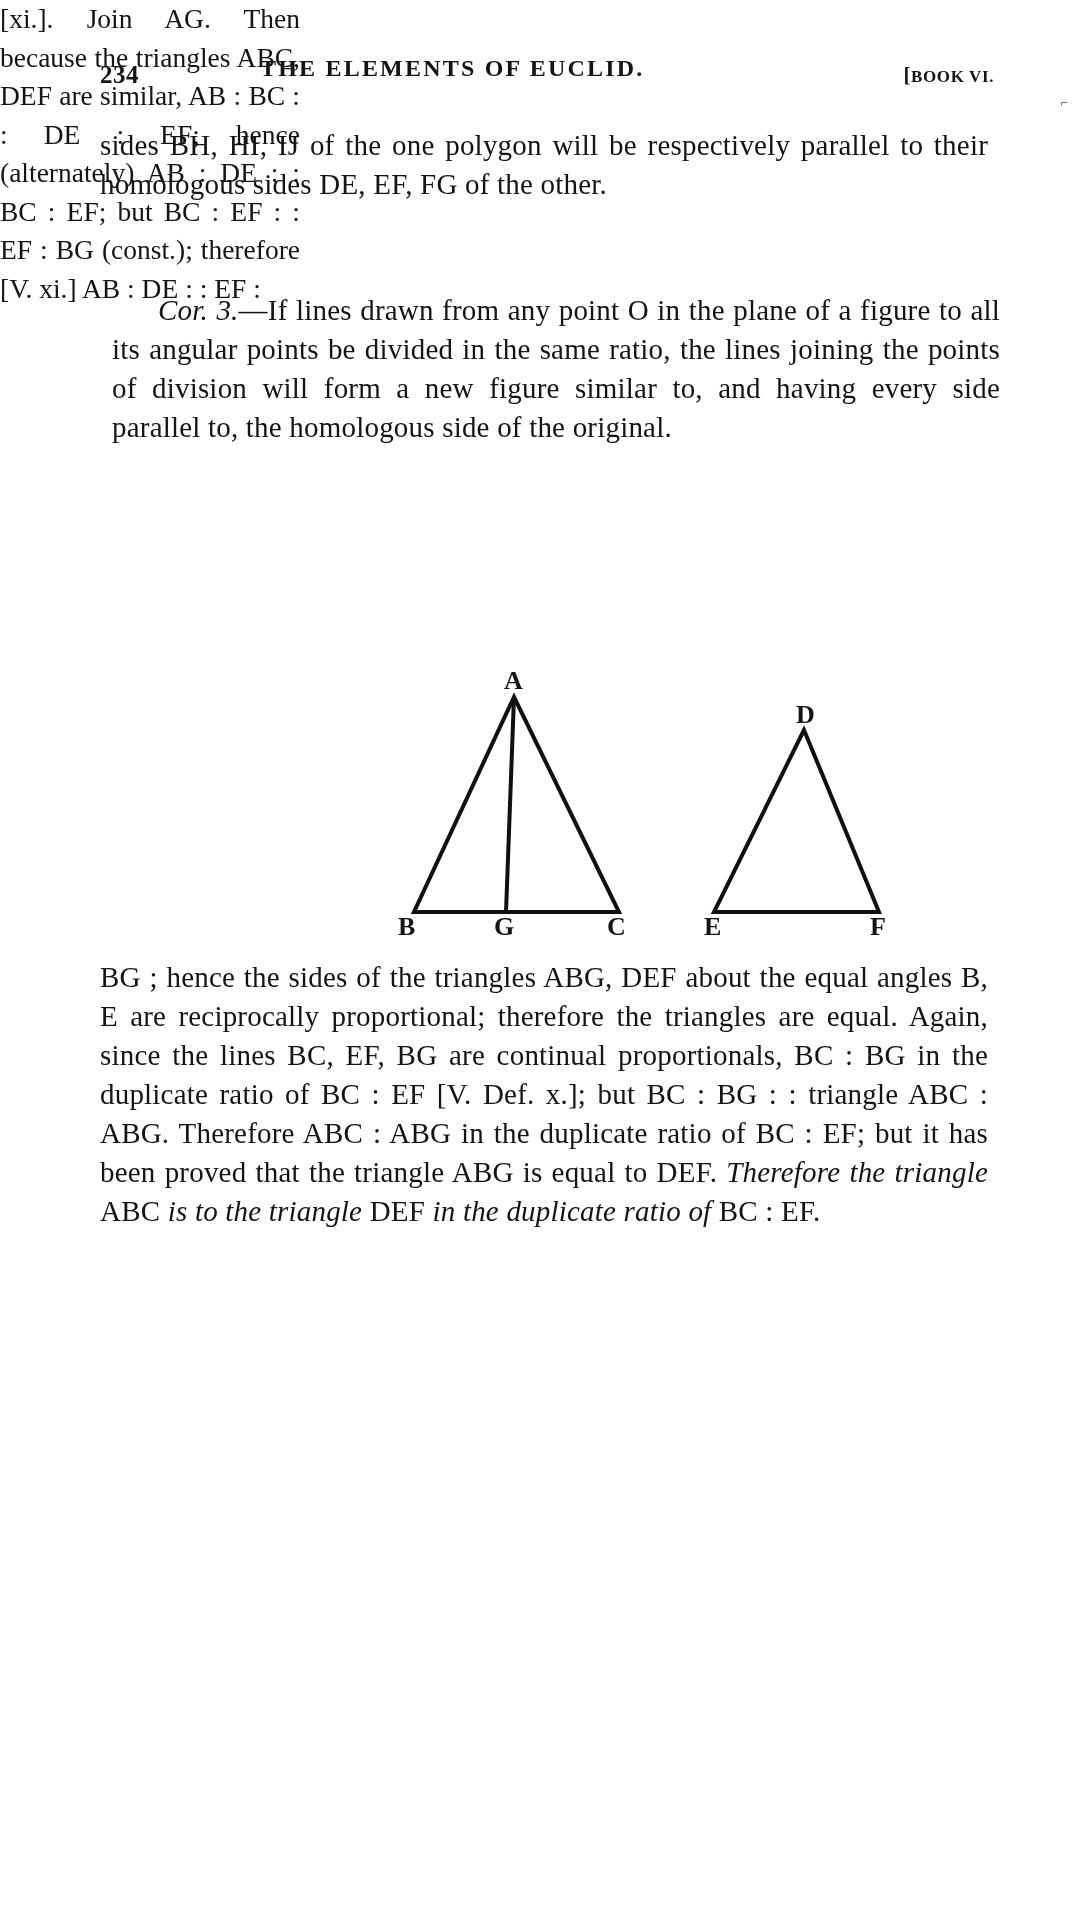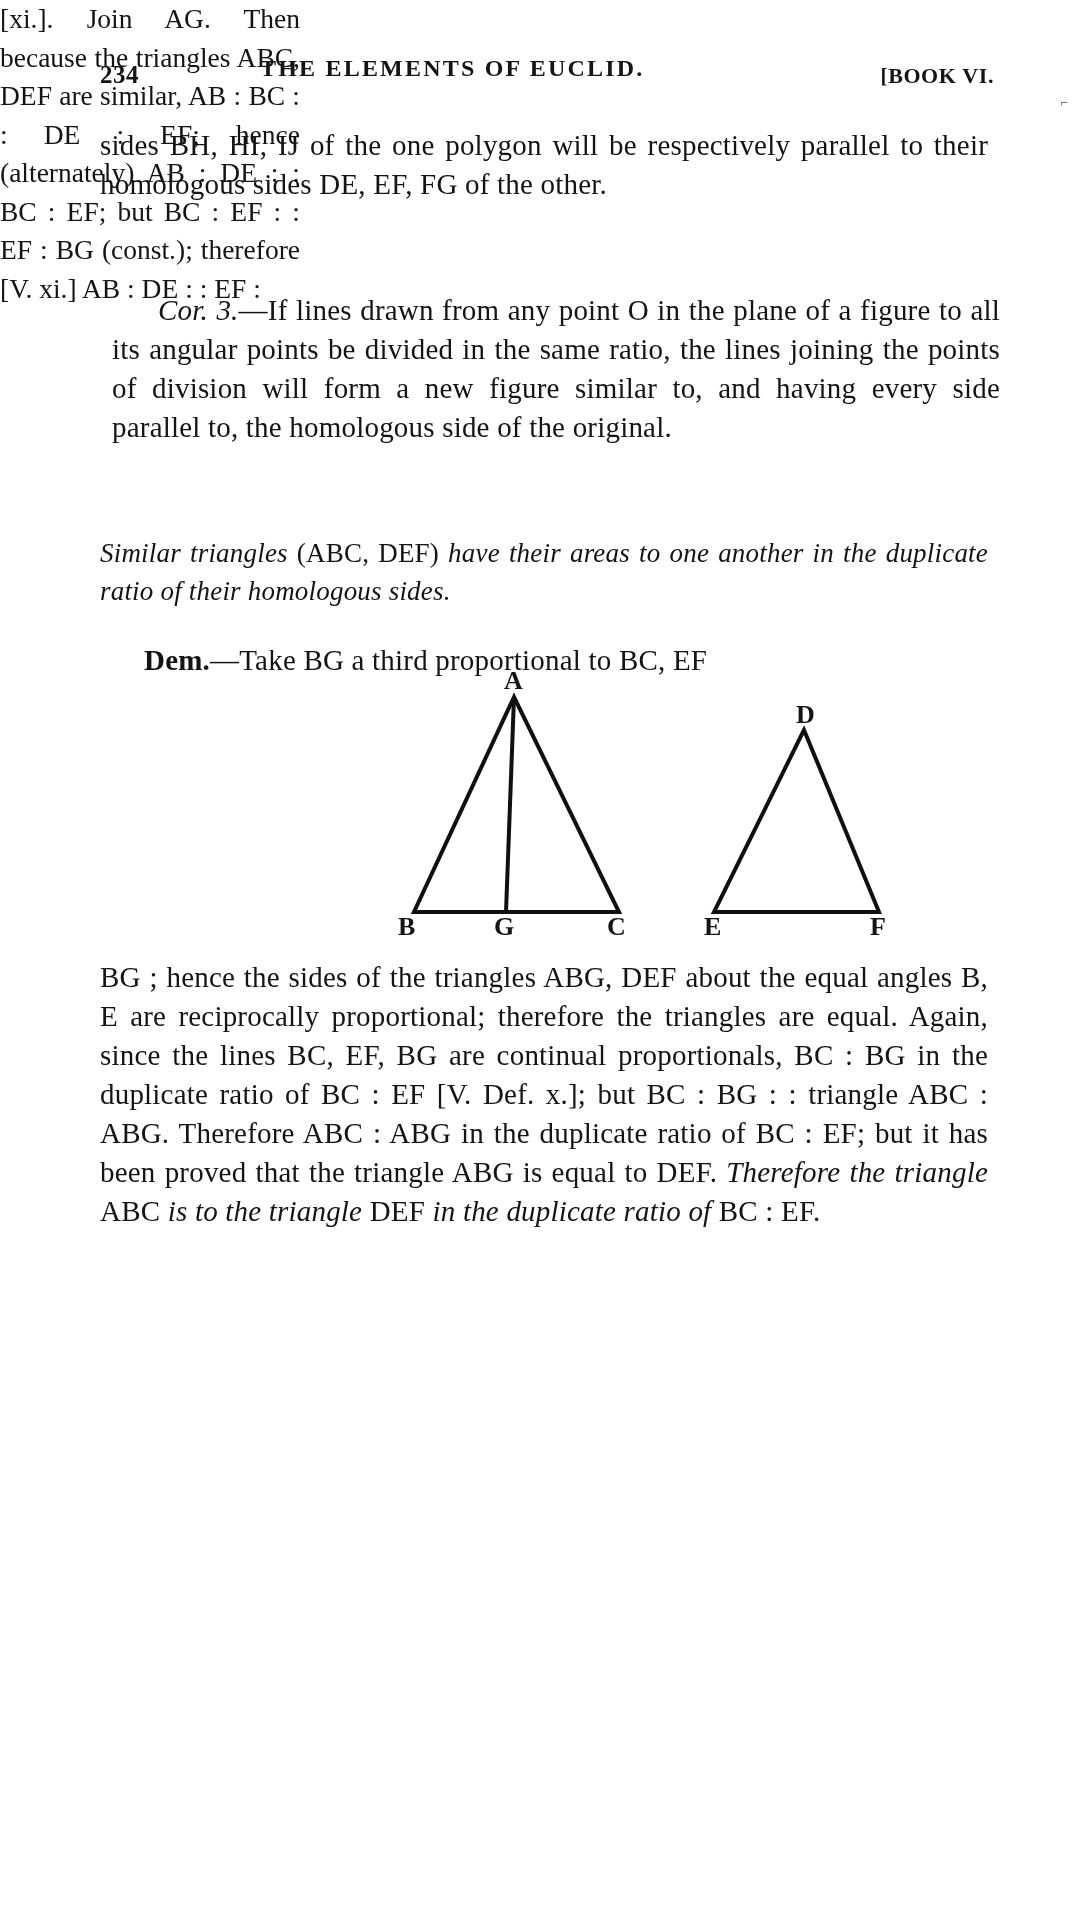--- a/index.html
+++ b/index.html
@@ -49,21 +49,21 @@
   }
   .runhead .bookref {
     position: absolute;
     right: 6px;
     top: 8px;
     font-size: 21px;
     font-weight: bold;
     letter-spacing: 0.6px;
   }
   .runhead .bookref .sc {
-    font-size: 22px;
+    font-size: 17px;
   }
   .edge-mark {
     position: absolute;
     right: 20px;
     top: 95px;
     font-size: 13px;
     color: #444;
   }
 
   
@@ -189,27 +189,21 @@
   </div>
   <div class="edge-mark">⌐</div>
 
   <div class="para jl" id="p-cor-intro">sides BH, HI, IJ of the one polygon will be respectively parallel to their homologous sides DE, EF, FG of the other.</div>
 
   <div class="para" id="p-cor3">
     <span class="ital">Cor. 3.</span><span>—If lines drawn from any point O in the plane of a figure to all its angular points be divided in the same ratio, the lines joining the points of division will form a new figure similar to, and having every side parallel to, the homologous side of the original.</span>
   </div>
 
 
-  <div class="para" id="p-enunc">
-    <span>Similar triangles </span><span class="rom">(ABC, DEF)</span><span> have their areas to one another in the duplicate ratio of their homologous sides.</span>
-  </div>
-
-  <div class="para" id="p-dem-first">
-    <span class="dem-label">Dem.</span><span>—Take BG a third proportional to BC, EF</span>
-  </div>
+
 
   <div id="p-dem-col">[xi.]. Join AG. Then because the triangles ABC, DEF are similar, AB : BC : : DE : EF; hence (alternately) AB : DE : : BC : EF; but BC : EF : : EF : BG (const.); therefore [V. xi.] AB : DE : : EF :</div>
 
   <div class="figure">
     <svg width="600" height="280" viewBox="0 0 600 280">
 
       <polygon points="110,25 10,240 215,240" fill="none" stroke="#101010" stroke-width="4"></polygon>
       <line x1="110" y1="25" x2="102" y2="240" stroke="#101010" stroke-width="4"></line>
       <line x1="10" y1="240" x2="215" y2="240" stroke="#101010" stroke-width="4"></line>
 

